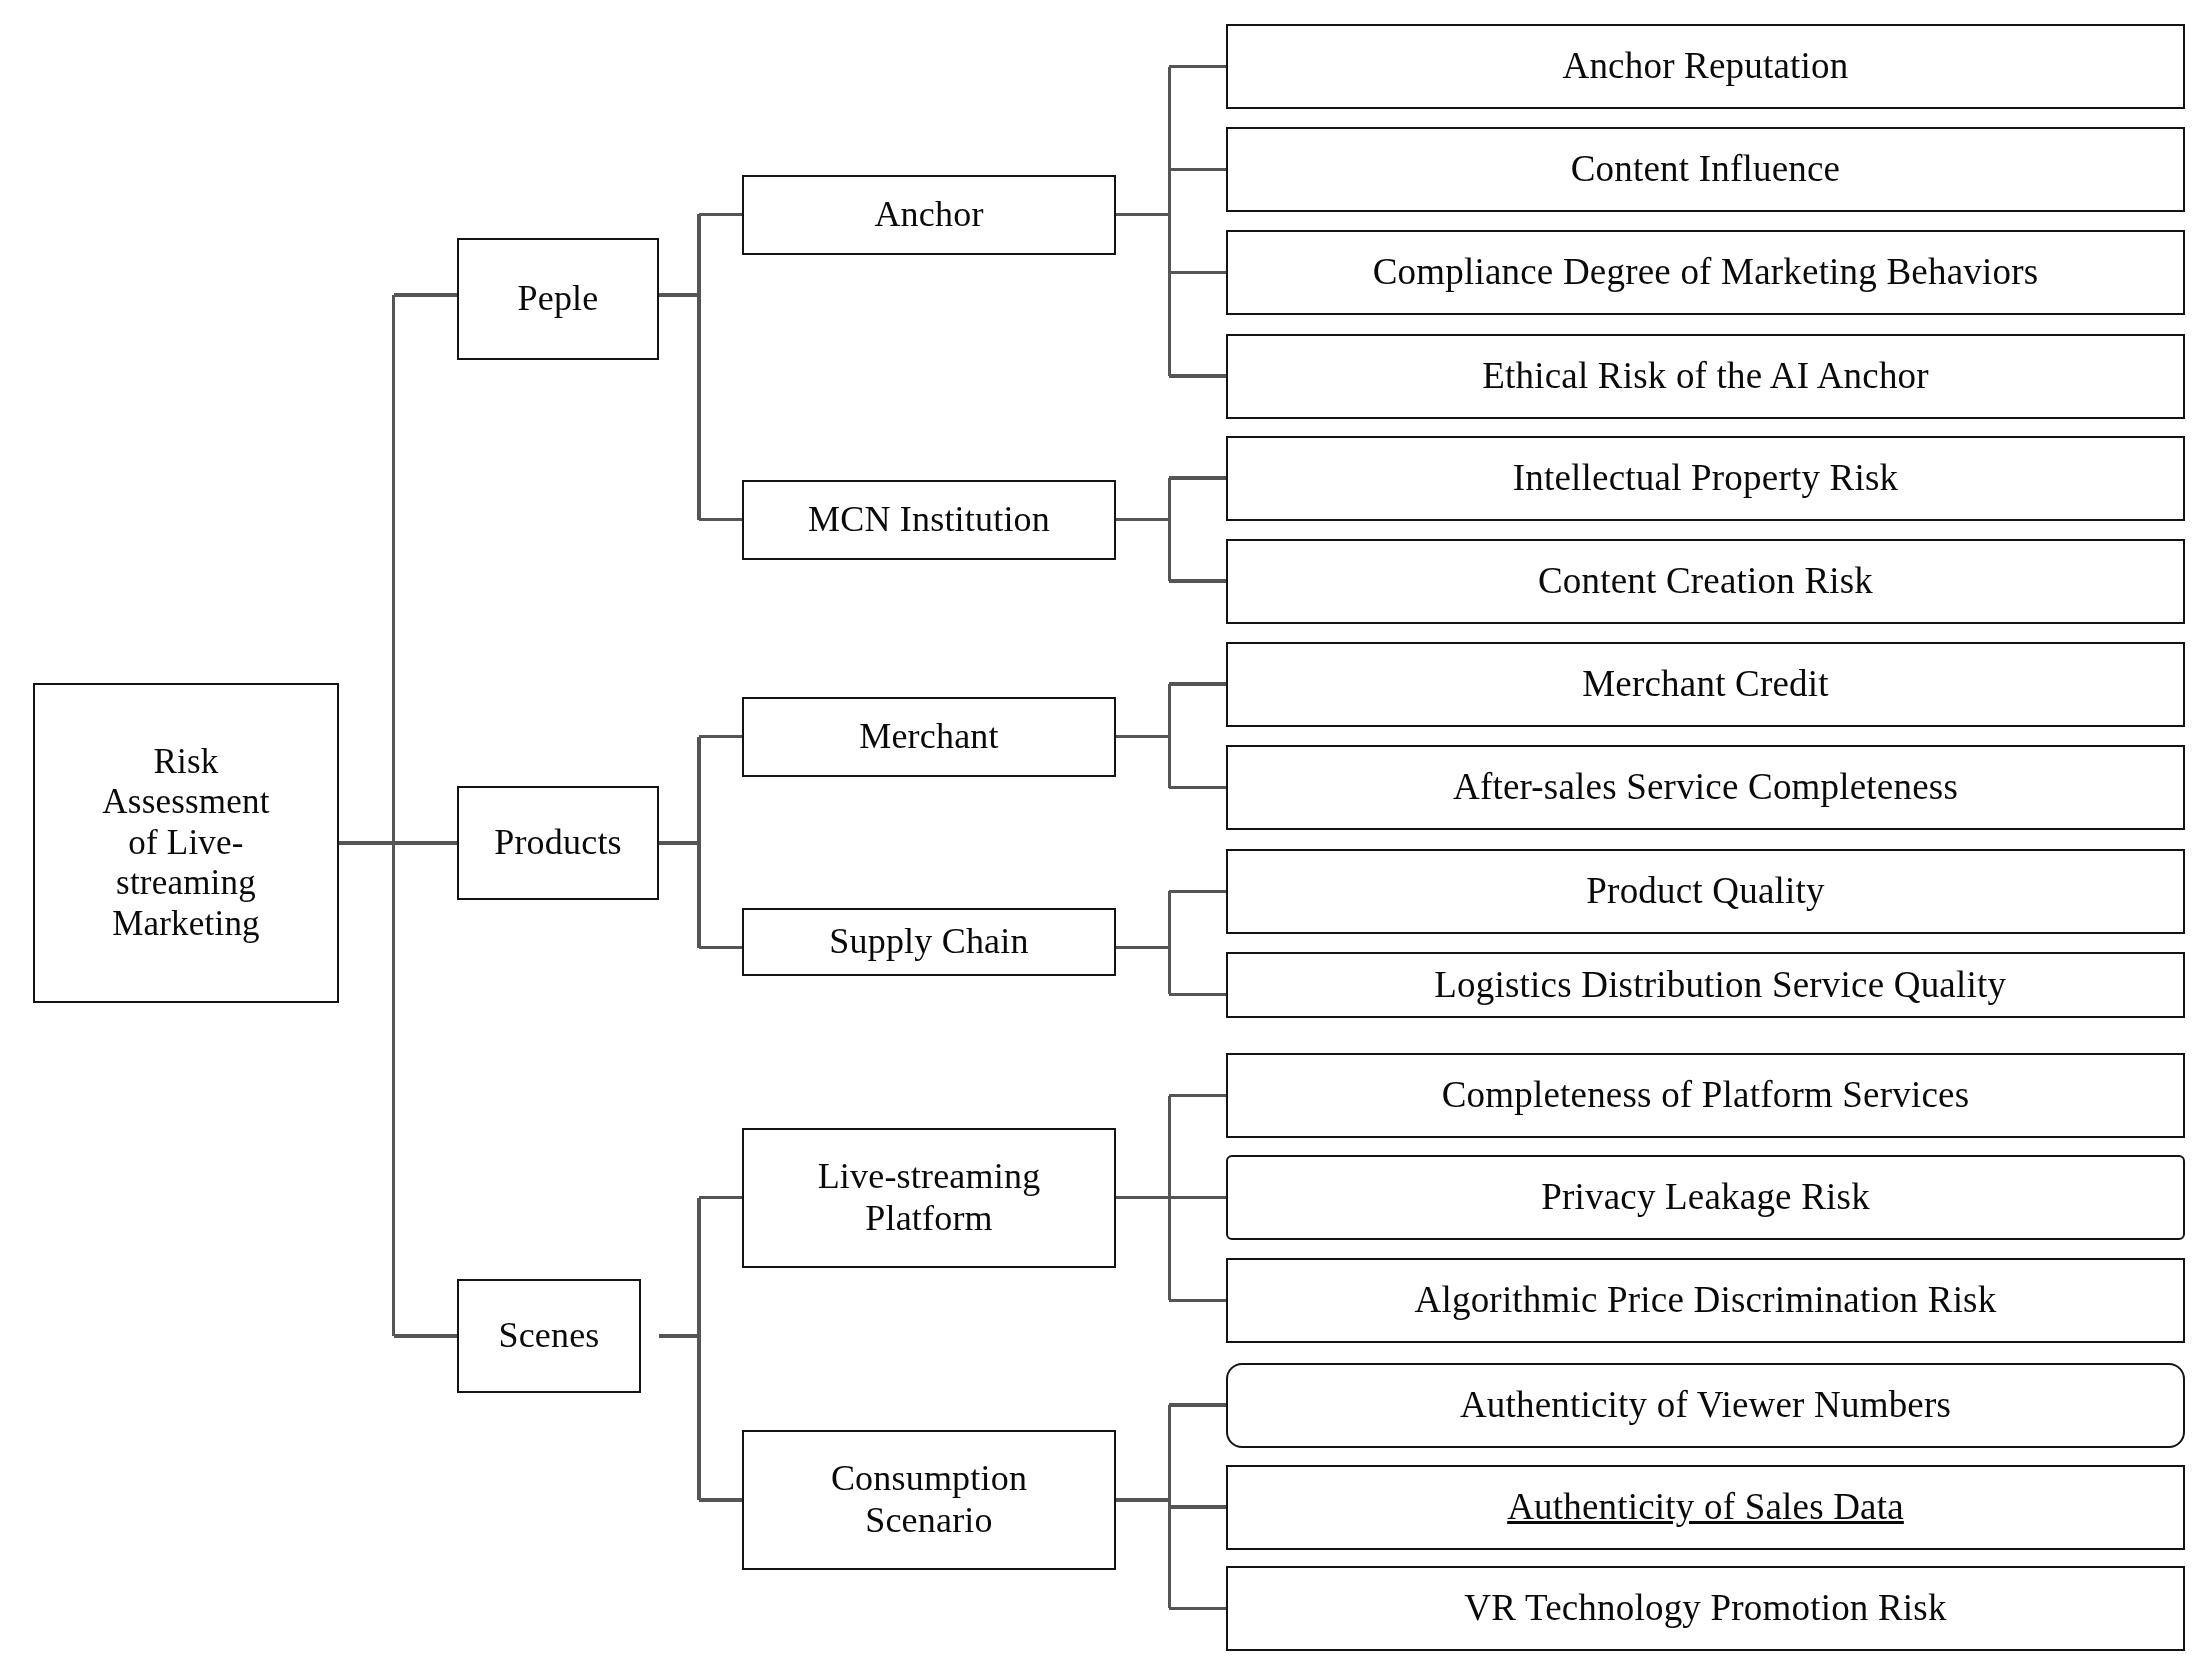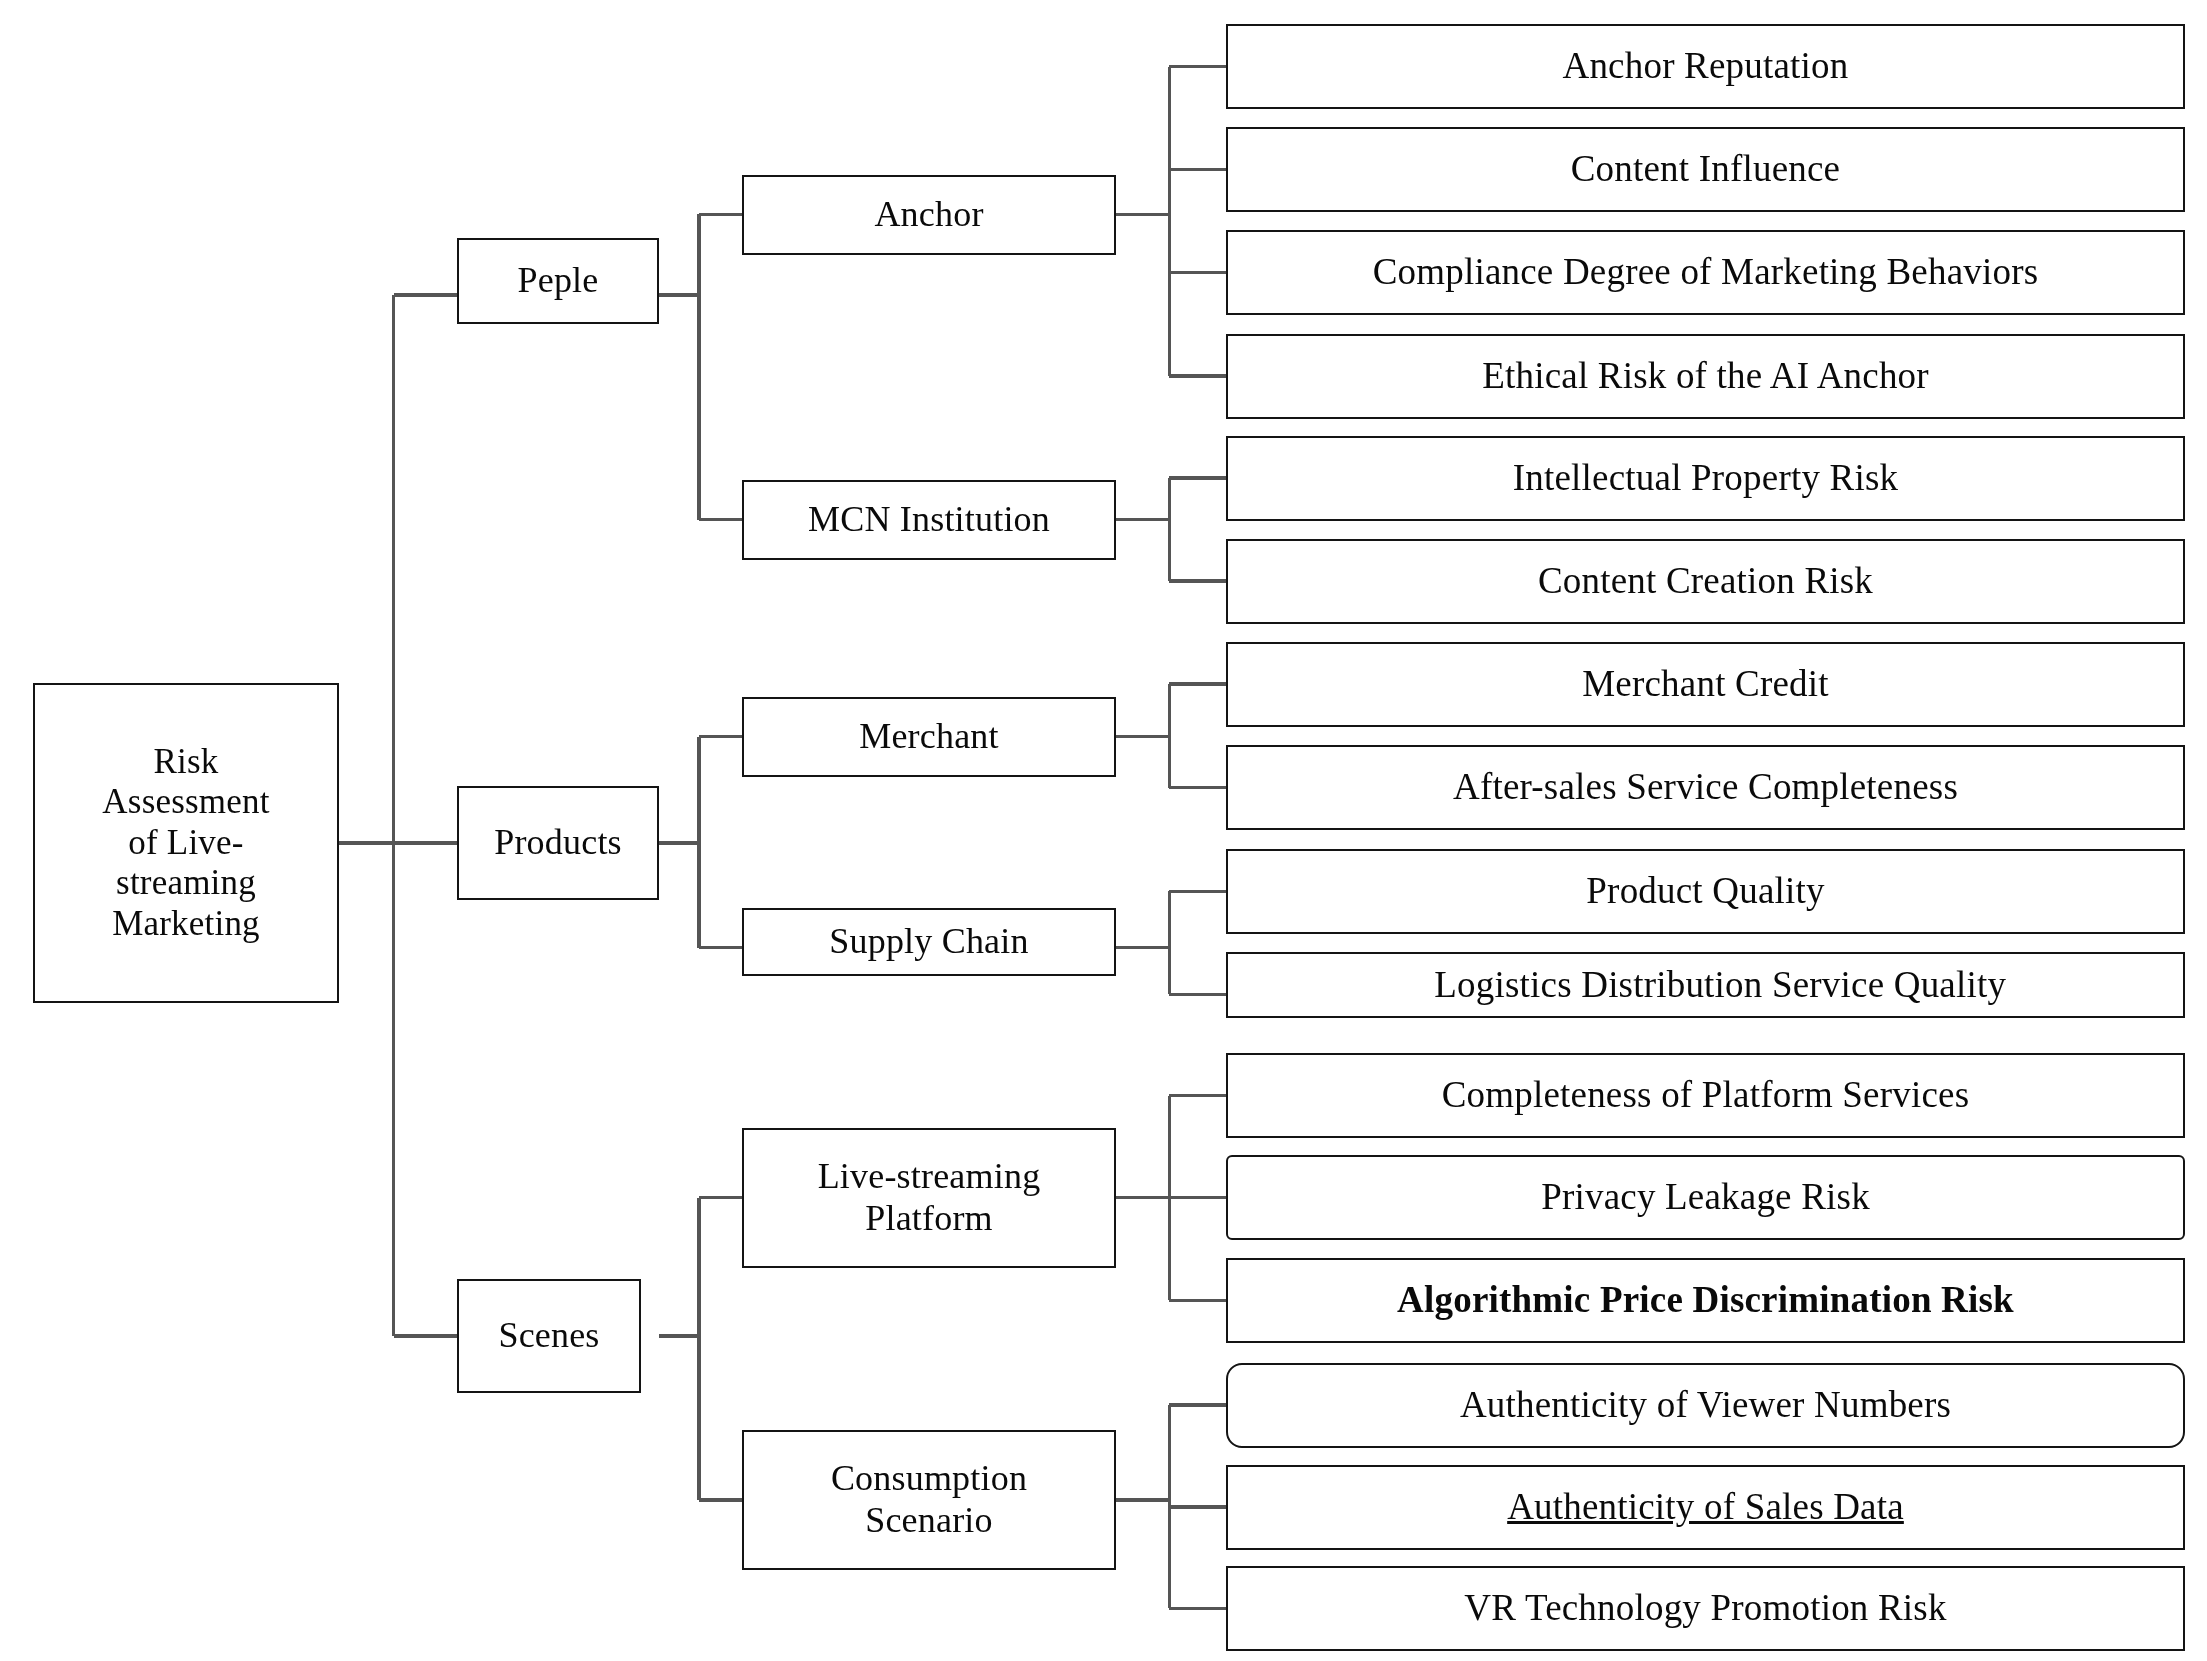--- a/index.html
+++ b/index.html
@@ -123,21 +123,21 @@
   </svg>
 
   <div class="node node-root" style="left:33px; top:683px; width:306px; height:320px;">
     <span class="node-label">Risk
 Assessment
 of Live-
 streaming
 Marketing</span>
   </div>
 
-  <div class="node node-l1" style="left:457px; top:238px; width:202px; height:86px;">
+  <div class="node node-l1" style="left:457px; top:238px; width:202px; height:122px;">
     <span class="node-label">Peple</span>
   </div>
 
   <div class="node node-l1" style="left:457px; top:786px; width:202px; height:114px;">
     <span class="node-label">Products</span>
   </div>
 
   <div class="node node-l1" style="left:457px; top:1279px; width:184px; height:114px;">
     <span class="node-label">Scenes</span>
   </div>
@@ -201,21 +201,21 @@
   <div class="node node-leaf" style="left:1226px; top:952px; width:959px; height:66px;padding-left:38px;">
     <span class="node-label">Logistics Distribution Service  Quality</span>
   </div>
 
   <div class="node node-leaf" style="left:1226px; top:1053px; width:959px; height:85px;">
     <span class="node-label">Completeness of Platform Services</span>
   </div>
   <div class="node node-leaf" style="left:1226px; top:1155px; width:959px; height:85px;border-radius:6px;">
     <span class="node-label">Privacy Leakage Risk</span>
   </div>
-  <div class="node node-leaf" style="left:1226px; top:1258px; width:959px; height:85px;font-weight:bold;">
+  <div class="node node-leaf" style="left:1226px; top:1258px; width:959px; height:85px;">
     <span class="node-label">Algorithmic Price Discrimination Risk</span>
   </div>
 
   <div class="node node-leaf" style="left:1226px; top:1363px; width:959px; height:85px;border-radius:16px;">
     <span class="node-label">Authenticity of Viewer  Numbers</span>
   </div>
   <div class="node node-leaf" style="left:1226px; top:1465px; width:959px; height:85px;text-decoration:underline;">
     <span class="node-label">Authenticity of Sales  Data</span>
   </div>
   <div class="node node-leaf" style="left:1226px; top:1566px; width:959px; height:85px;">

